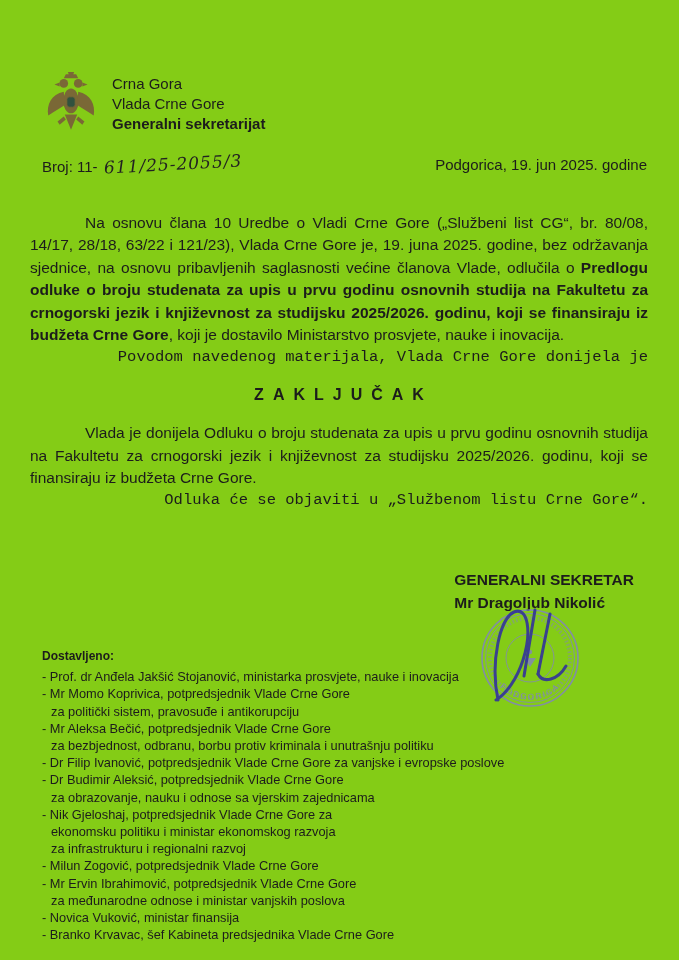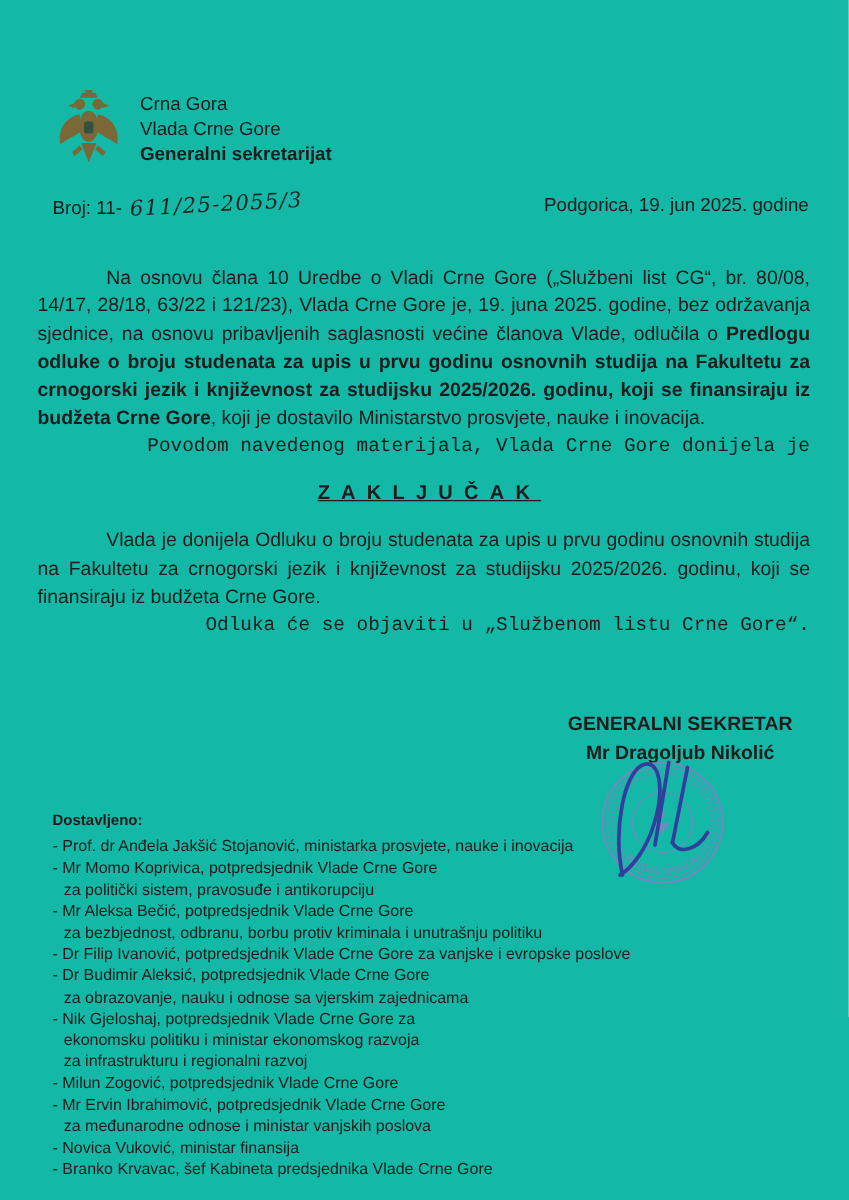--- a/index.html
+++ b/index.html
@@ -1,21 +1,21 @@
 <!DOCTYPE html>
 <html lang="sr"><head>
 <meta charset="utf-8">
 <style>
   html,body { margin:0; padding:0; background:#e8e8e8; }
   .page {
     position: relative;
     width: 679px;
     height: 960px;
     margin: 0 auto;
-    background: #14b8a6;
+    background: #84cc16;
     font-family: "Liberation Sans", "DejaVu Sans", sans-serif;
     color: #1c1c1c;
     overflow: hidden;
   }
   
   .hdr { position:absolute; top:70px; left:45px; display:flex; gap:15px; }
   .emblem { width:52px; height:64px; flex:0 0 auto; }
   .hdr-text { padding-top:4px; font-size:15px; line-height:20px; }
   .hdr-text .sec { font-weight:bold; }
   
@@ -34,24 +34,23 @@
   .body { position:absolute; top:212px; left:30px; width:618px; font-size:15.5px; line-height:22.4px; }
   .body p { margin:0; text-align:justify; text-indent:55px; }
   .body p.nojust { text-align:right;font-family:Liberation Mono, monospace; }
   .heading {
     margin:15px 0 16px 0;
     text-align:center;
     font-size:16px;
     font-weight:bold;
     letter-spacing:9px;
     text-indent:9px;
-    text-decoration:underline;
   }
   
-  .sig { position:absolute; top:568px; right:45px; text-align:center; font-weight:bold; font-size:15.5px; line-height:23px; }
+  .sig { position:absolute; top:568px; right:45px; text-align:left; font-weight:bold; font-size:15.5px; line-height:23px; }
   
   .stamp { position:absolute; top:592px; left:438px; width:180px; height:135px; pointer-events:none; }
   
   .dist { position:absolute; top:648px; left:42px; width:560px; font-size:12.8px; line-height:17.2px; }
   .dist .label { font-weight:bold; font-size:12px; margin-bottom:3px; }
   .dist-line { white-space:nowrap; }
   .dist-line.cont { padding-left:9px; }
 </style>
 </head>
 <body>

